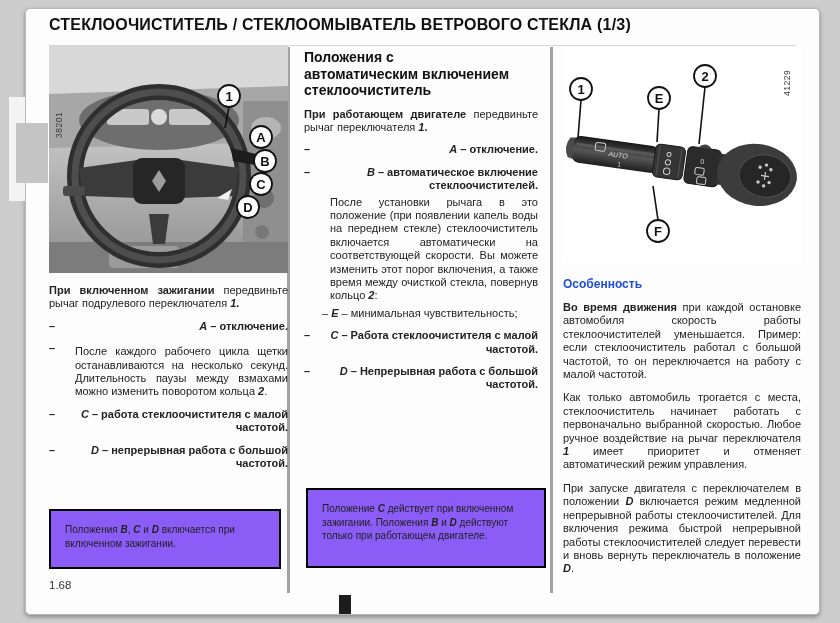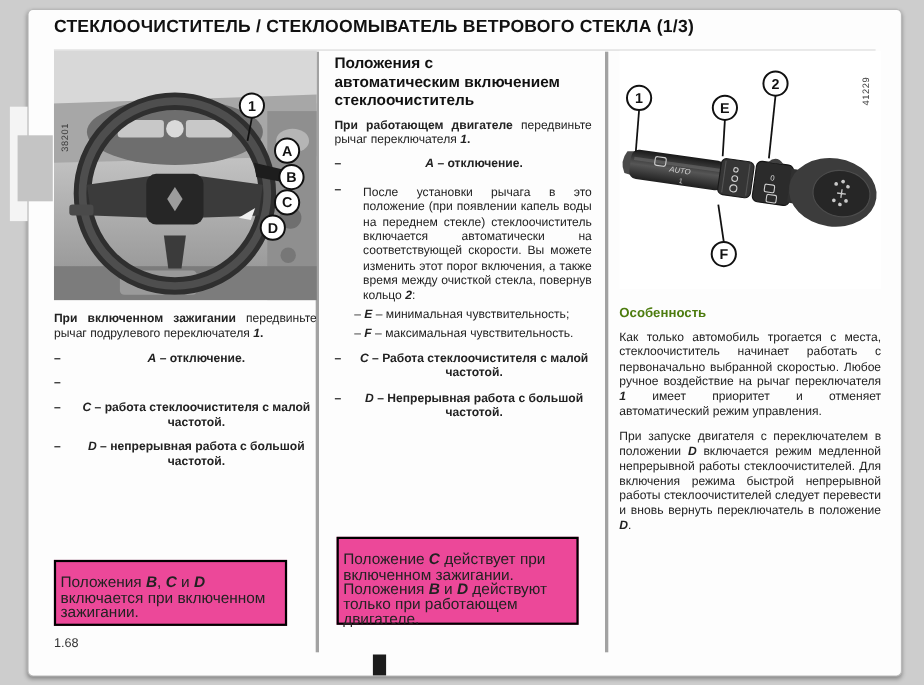--- a/index.html
+++ b/index.html
@@ -18,31 +18,31 @@
   .col-left{left:23px;width:239px;}
   .col-mid{left:278px;width:234px;}
   .col-right{left:537px;width:238px;}
   .fig{margin:0;display:block;}
   p{margin:0;}
   .para{font-size:11px;line-height:13.4px;color:#222;text-align:justify;}
   .intro{margin-top:11px;}
   .li{display:flex;margin-top:9px;}
   .dash{width:20px;flex:none;font-size:11px;line-height:13.4px;font-weight:bold;color:#222;}
   .li-body{flex:1;}
-  .lead{text-align:center;}
+  .lead{text-align:right;}
   .body-ind{margin-left:6px;margin-top:3px;}
   .sub{margin-top:4px;text-indent:18px;}
   .notep{margin-top:8px;}
   .b{font-weight:bold;margin-top:44px;}
   .bi{font-weight:bold;font-style:italic;}
   .heading{font-size:14px;line-height:16.5px;font-weight:bold;color:#111;margin:3px 0 9px;}
-  .subhead{font-size:12px;font-weight:bold;color:#4d7c0f;margin:14px 0 7px;}
+  .subhead{font-size:12px;font-weight:bold;color:#1d4ed8;margin:14px 0 7px;}
   .rp{margin-top:10px;}
-  .note-box{position:absolute;border:2px solid #000;background:#ec4899;padding:12px 4px;
-            font-size:14px;line-height:13.5px;color:#222;}
+  .note-box{position:absolute;border:2px solid #000;background:#8b5cf6;padding:12px 14px;
+            font-size:10px;line-height:13.5px;color:#222;}
   .note-box-left{left:23px;top:500px;width:200px;height:32px;}
   .note-box-mid{left:280px;top:479px;width:208px;height:52px;}
   .page-num{position:absolute;left:23px;top:570px;font-size:11.5px;color:#333;}
   .bottom-marker{position:absolute;left:313px;top:586px;width:12px;height:19px;background:#1c1c1c;}
   svg text{font-family:"Liberation Sans","DejaVu Sans",sans-serif;}
 </style>
 </head>
 <body>
 
 <div class="canvas">
@@ -116,20 +116,21 @@
 
       <div class="li">
         <span class="dash">–</span>
         <div class="li-body">
             <p class="para lead"><span class="bi">A</span><span class="b"> – отключение.</span></p>
           </div>
       </div>
       <div class="li">
         <span class="dash">–</span>
         <div class="li-body">
+          <p class="para body-ind"><span>После каждого рабочего цикла щетки останавливаются на несколько секунд. Длительность паузы между взмахами можно изменить поворотом кольца </span><span class="bi">2</span><span>.</span></p>
         </div>
       </div>
       <div class="li">
         <span class="dash">–</span>
         <div class="li-body">
             <p class="para lead"><span class="bi">C</span><span class="b"> – работа стеклоочистителя с малой частотой.</span></p>
           </div>
       </div>
       <div class="li">
         <span class="dash">–</span>
@@ -150,25 +151,25 @@
 
       <div class="li">
         <span class="dash">–</span>
         <div class="li-body">
             <p class="para lead"><span class="bi">A</span><span class="b"> – отключение.</span></p>
           </div>
       </div>
       <div class="li">
         <span class="dash">–</span>
         <div class="li-body">
+          <p class="para lead"><span class="bi">B</span><span class="b"> – автоматическое включение стеклоочистителей.</span></p>
           <p class="para body-ind"><span>После установки рычага в это положение (при появлении капель воды на переднем стекле) стеклоочиститель включается автоматически на соответствующей скорости. Вы можете изменить этот порог включения, а также время между очисткой стекла, повернув кольцо </span><span class="bi">2</span><span>:</span></p>
         </div>
       </div>
       <p class="para sub"><span>– </span><span class="bi">E</span><span> – минимальная чувствительность;</span></p>
-      <p class="para sub"><span>– </span><span class="bi">F</span><span> – максимальная чувствительность.</span></p>
       <div class="li">
         <span class="dash">–</span>
         <div class="li-body">
             <p class="para lead"><span class="bi">C</span><span class="b"> – Работа стеклоочистителя с малой частотой.</span></p>
           </div>
       </div>
       <div class="li">
         <span class="dash">–</span>
         <div class="li-body">
             <p class="para lead"><span class="bi">D</span><span class="b"> – Непрерывная работа с большой частотой.</span></p>
@@ -236,19 +237,20 @@
           <text x="142" y="34.5" text-anchor="middle" font-size="13" font-weight="bold" fill="#111">2</text>
         </g>
         <g>
           <circle cx="95" cy="185" r="11" fill="#fff" stroke="#111" stroke-width="1.8"></circle>
           <text x="95" y="189.5" text-anchor="middle" font-size="13" font-weight="bold" fill="#111">F</text>
         </g>
         <text transform="translate(227,50) rotate(-90)" font-size="8.5" fill="#3a3a3a" letter-spacing=".5">41229</text>
       </svg>
 
       <h3 class="subhead">Особенность</h3>
+      <p class="para rp"><span class="b">Во время движения</span><span> при каждой остановке автомобиля скорость работы стеклоочистителей уменьшается. Пример: если стеклоочиститель работал с большой частотой, то он переключается на работу с малой частотой.</span></p>
       <p class="para rp"><span>Как только автомобиль трогается с места, стеклоочиститель начинает работать с первоначально выбранной скоростью. Любое ручное воздействие на рычаг переключателя </span><span class="bi">1</span><span> имеет приоритет и отменяет автоматический режим управления.</span></p>
       <p class="para rp"><span>При запуске двигателя с переключателем в положении </span><span class="bi">D</span><span> включается режим медленной непрерывной работы стеклоочистителей. Для включения режима быстрой непрерывной работы стеклоочистителей следует перевести и вновь вернуть переключатель в положение </span><span class="bi">D</span><span>.</span></p>
     </section>
 
     <div class="bottom-marker"></div>
   </div>
 </div>
 
 </body></html>

